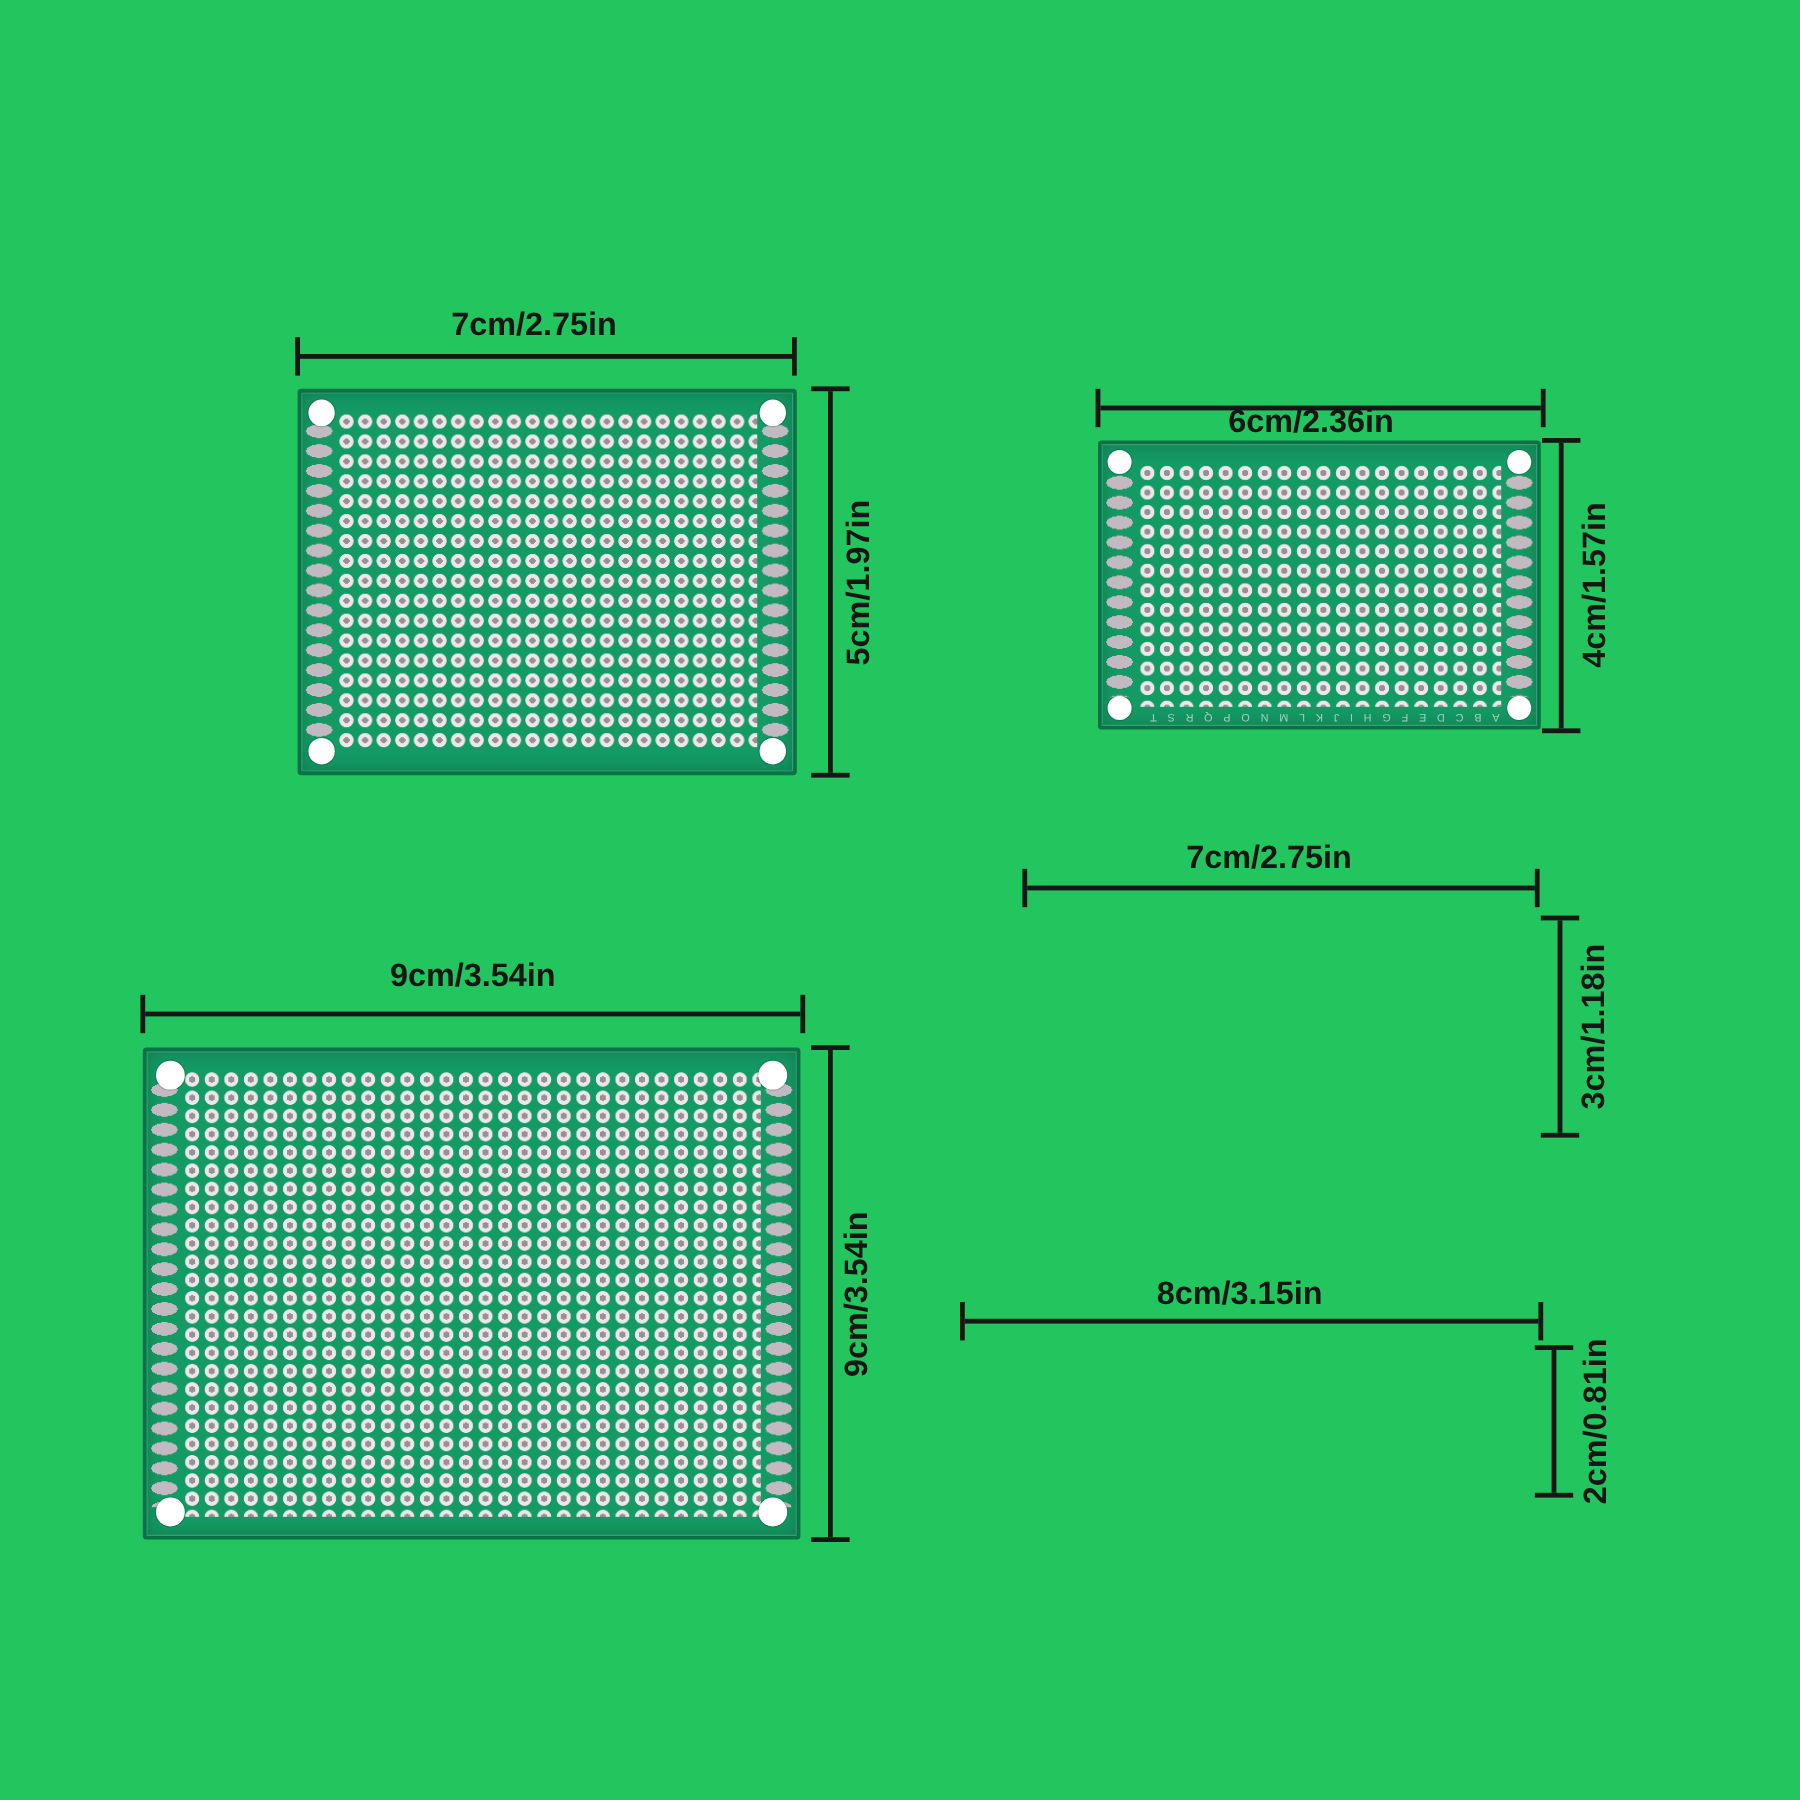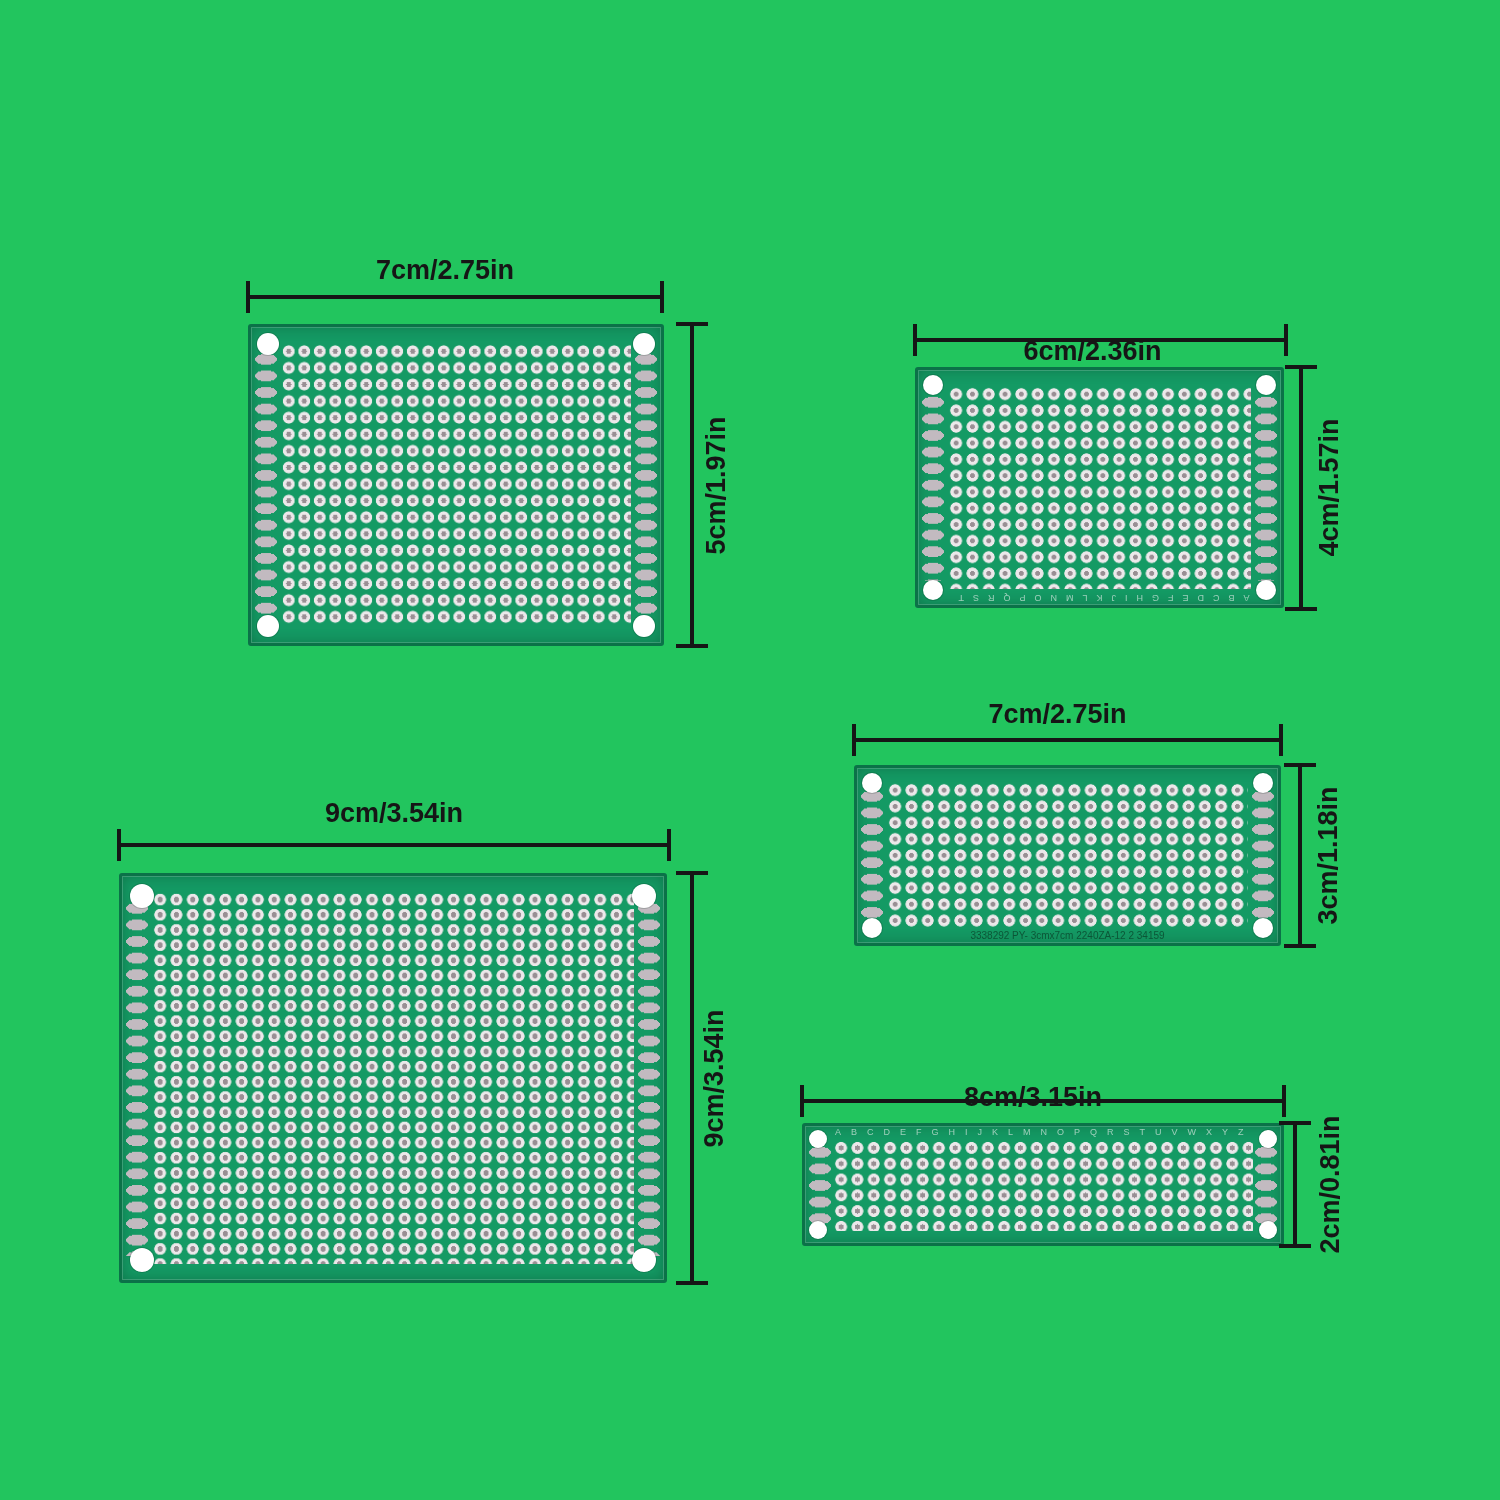--- a/index.html
+++ b/index.html
@@ -114,30 +114,20 @@
   </div>
   <div class="dim-h" style="left:913px; top:324px; width:375px;"></div>
   <div class="lab-h" style="left:905px; top:300px; width:375px;margin-top:36px;">
     <span>6cm/2.36in</span>
   </div>
   <div class="dim-v" style="left:1285px; top:365px; height:246px;"></div>
   <div class="lab-v" style="left:1307px; top:367px; width:44px; height:241px;">
     <span class="rot">4cm/1.57in</span>
   </div>
 
-  <div class="board" style="left:854px; top:765px; width:427px; height:181px;">
-    <div class="rail rail-l" style="top:20px; bottom:20px;"></div>
-    <div class="rail rail-r" style="top:20px; bottom:20px;"></div>
-    <div class="grid" style="--px:16.3px; --py:16.3px; top:14px; bottom:16px;"></div>
-    <div class="mhole" style="left:5px; top:5px; width:20px; height:20px;"></div>
-    <div class="mhole" style="right:5px; top:5px; width:20px; height:20px;"></div>
-    <div class="mhole" style="left:5px; bottom:5px; width:20px; height:20px;"></div>
-    <div class="mhole" style="right:5px; bottom:5px; width:20px; height:20px;"></div>
-    <div class="silk">3338292    PY- 3cmx7cm    2240ZA-12 2 34159</div>
-  </div>
   <div class="dim-h" style="left:852px; top:724px; width:431px;"></div>
   <div class="lab-h" style="left:844px; top:699px; width:427px;">
     <span>7cm/2.75in</span>
   </div>
   <div class="dim-v" style="left:1284px; top:763px; height:185px;"></div>
   <div class="lab-v" style="left:1306px; top:765px; width:44px; height:181px;">
     <span class="rot">3cm/1.18in</span>
   </div>
 
   <div class="board" style="left:119px; top:873px; width:548px; height:410px;">
@@ -151,32 +141,22 @@
   </div>
   <div class="dim-h" style="left:117px; top:829px; width:554px;"></div>
   <div class="lab-h" style="left:117px; top:798px; width:554px;">
     <span>9cm/3.54in</span>
   </div>
   <div class="dim-v" style="left:676px; top:871px; height:414px;"></div>
   <div class="lab-v" style="left:692px; top:873px; width:44px; height:410px;">
     <span class="rot">9cm/3.54in</span>
   </div>
 
-  <div class="board" style="left:802px; top:1123px; width:482px; height:123px;">
-    <div class="rail rail-l" style="top:18px; bottom:18px;"></div>
-    <div class="rail rail-r" style="top:18px; bottom:18px;"></div>
-    <div class="grid" style="--px:16.3px; --py:15.8px; left:28px; right:28px; top:14px; bottom:12px;"></div>
-    <div class="mhole sm" style="left:4px; top:4px;"></div>
-    <div class="mhole sm" style="right:4px; top:4px;"></div>
-    <div class="mhole sm" style="left:4px; bottom:4px;"></div>
-    <div class="mhole sm" style="right:4px; bottom:4px;"></div>
-    <div class="silk silk-letters silk-top">ABCDEFGHIJKLMNOPQRSTUVWXYZ</div>
-  </div>
   <div class="dim-h" style="left:800px; top:1085px; width:486px;"></div>
-  <div class="lab-h" style="left:792px; top:1063px; width:482px;margin-top:19px;">
+  <div class="lab-h" style="left:792px; top:1063px; width:482px;">
     <span>8cm/3.15in</span>
   </div>
   <div class="dim-v" style="left:1279px; top:1121px; height:127px;"></div>
   <div class="lab-v" style="left:1308px; top:1123px; width:44px; height:123px;">
     <span class="rot">2cm/0.81in</span>
   </div>
 
 </div>
 
 </body></html>

